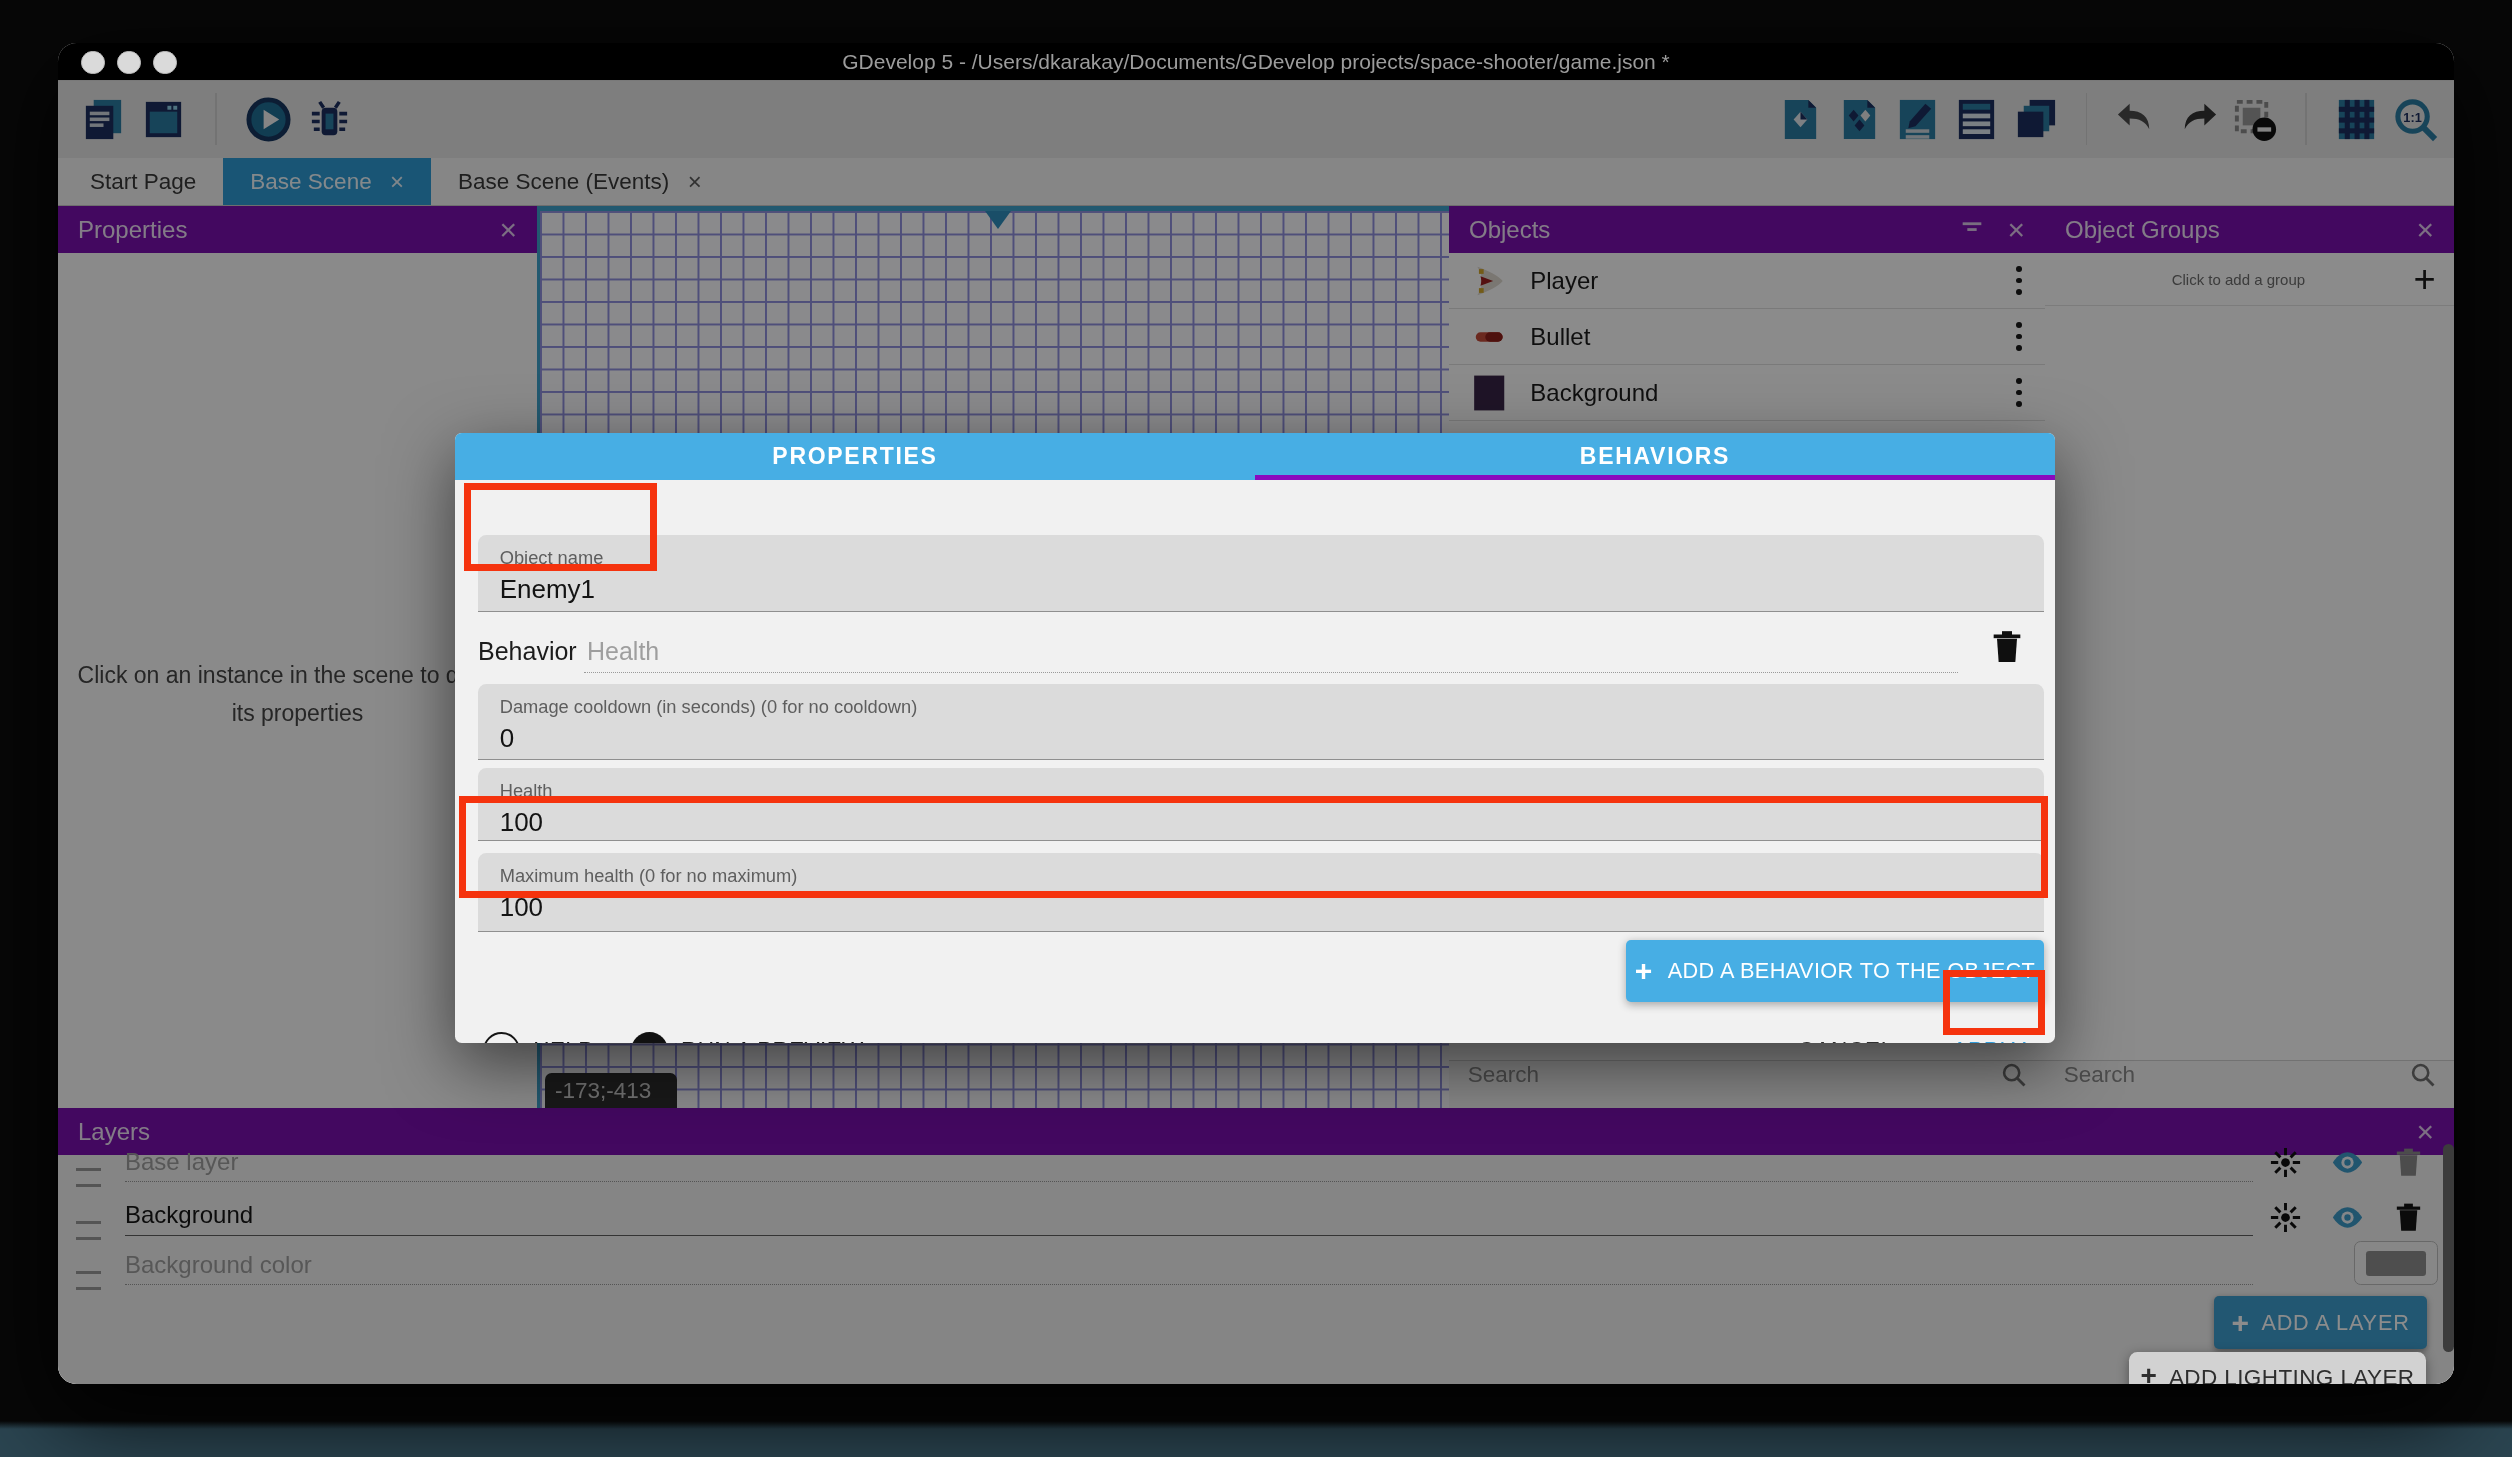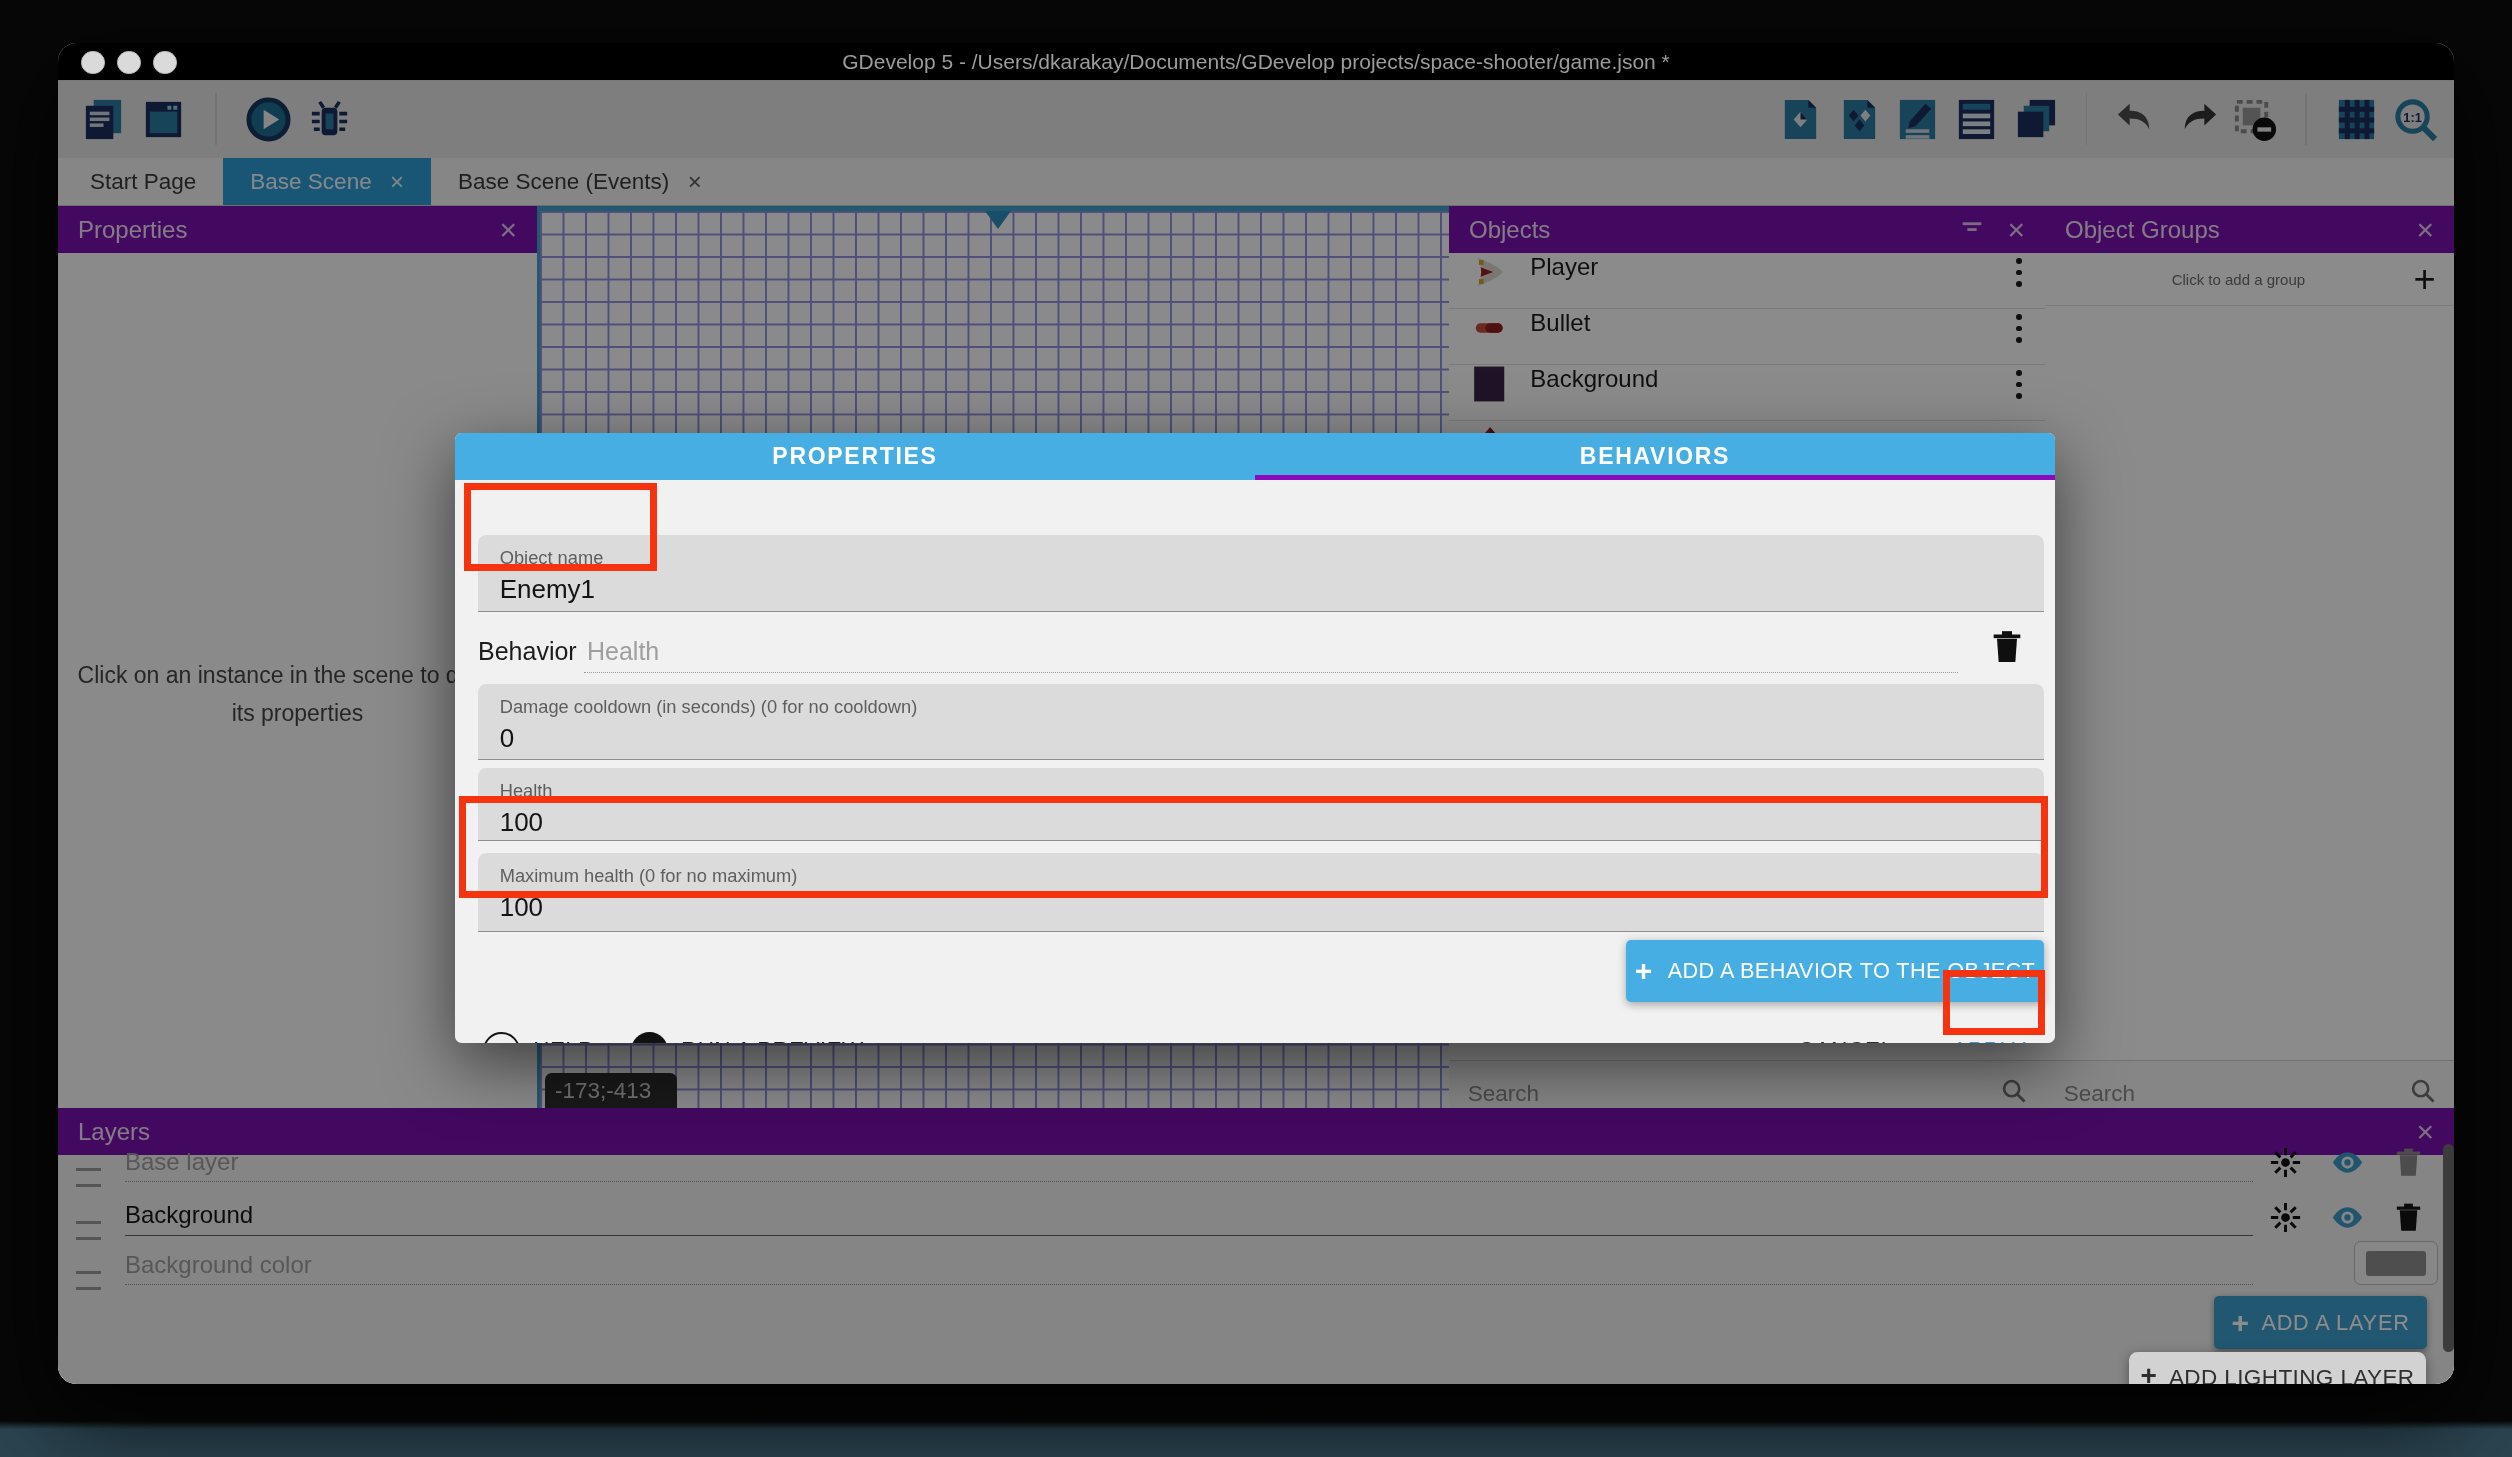--- a/index.html
+++ b/index.html
@@ -41,29 +41,29 @@
     font-size:23px;line-height:38px;color:#464646}
   .canvas{position:absolute;left:479px;top:126px;width:912px;height:902px;background:#fbfbff;
     border-top:5px solid #3fa3cc;border-left:3.3px solid #3fa3cc;box-sizing:border-box;
     background-image:linear-gradient(#9090df 1.7px,transparent 1.7px),linear-gradient(90deg,#9090df 1.7px,transparent 1.7px);
     background-size:22.5px 22.5px;}
   .canvas-marker{position:absolute;left:445px;top:0;width:0;height:0;
     border-left:13.3px solid transparent;border-right:13.3px solid transparent;border-top:18.3px solid #2f8fbd}
   .coord-badge{position:absolute;left:487px;top:993px;width:132px;height:35px;background:#2e2e2e;
     border-radius:6.7px 6.7px 0 0;color:#cfcfcf;font-size:22.5px;display:flex;align-items:center;padding-left:10px;box-sizing:border-box}
   .objects{position:absolute;left:1391px;top:126px;width:596px;height:902px;background:#fdfdfd}
-  .obj-row{height:55px;display:flex;padding:0 18.3px;border-bottom:0.8px solid #dedede;background:#fdfdfd}
+  .obj-row{height:55px;display:flex;align-items:center;padding:0 18.3px;border-bottom:0.8px solid #dedede;background:#fdfdfd}
   .obj-icon{width:38px;height:38px;margin:0 21.7px 0 3.3px;flex:0 0 38px}
   .obj-icon svg{width:38px;height:38px}
   .obj-name{font-size:24px;color:#1d1d1d}
   .dots{margin-left:auto;display:flex;flex-direction:column;gap:5.8px;padding:5px}
   .dots i{width:5.8px;height:5.8px;border-radius:50%;background:#1a1a1a}
   .hdr-icon svg{width:28px;height:28px}
   .search-row{position:absolute;left:0;right:0;bottom:0;height:48px;background:#f4f4f4;
-    border-top:0.8px solid #cfcfcf;display:flex;align-items:flex-end;padding:0 16.7px;box-sizing:border-box}
+    border-top:0.8px solid #cfcfcf;display:flex;align-items:flex-start;padding:0 16.7px;box-sizing:border-box}
   .search-input{flex:1;border:0;background:transparent;font-size:22.5px;color:#333;outline:none;
     font-family:"Liberation Sans","DejaVu Sans",sans-serif}
   .search-input::placeholder{color:#8a8a8a}
   .mag svg{width:28px;height:28px}
   .groups{position:absolute;left:1987px;top:126px;width:409px;height:902px;background:#fdfdfd}
   .groups-empty{height:52px;display:flex;align-items:center;border-bottom:0.8px solid #e2e2e2;padding:0 18.3px}
   .groups-empty-label{flex:1;text-align:center;font-size:15px;color:#6d6d6d}
   .groups-plus{font-size:38px;color:#1b1b1b;line-height:38px}
   
   .layers{position:absolute;left:0;right:0;top:1028px;height:277px;background:#f2f2f2}

